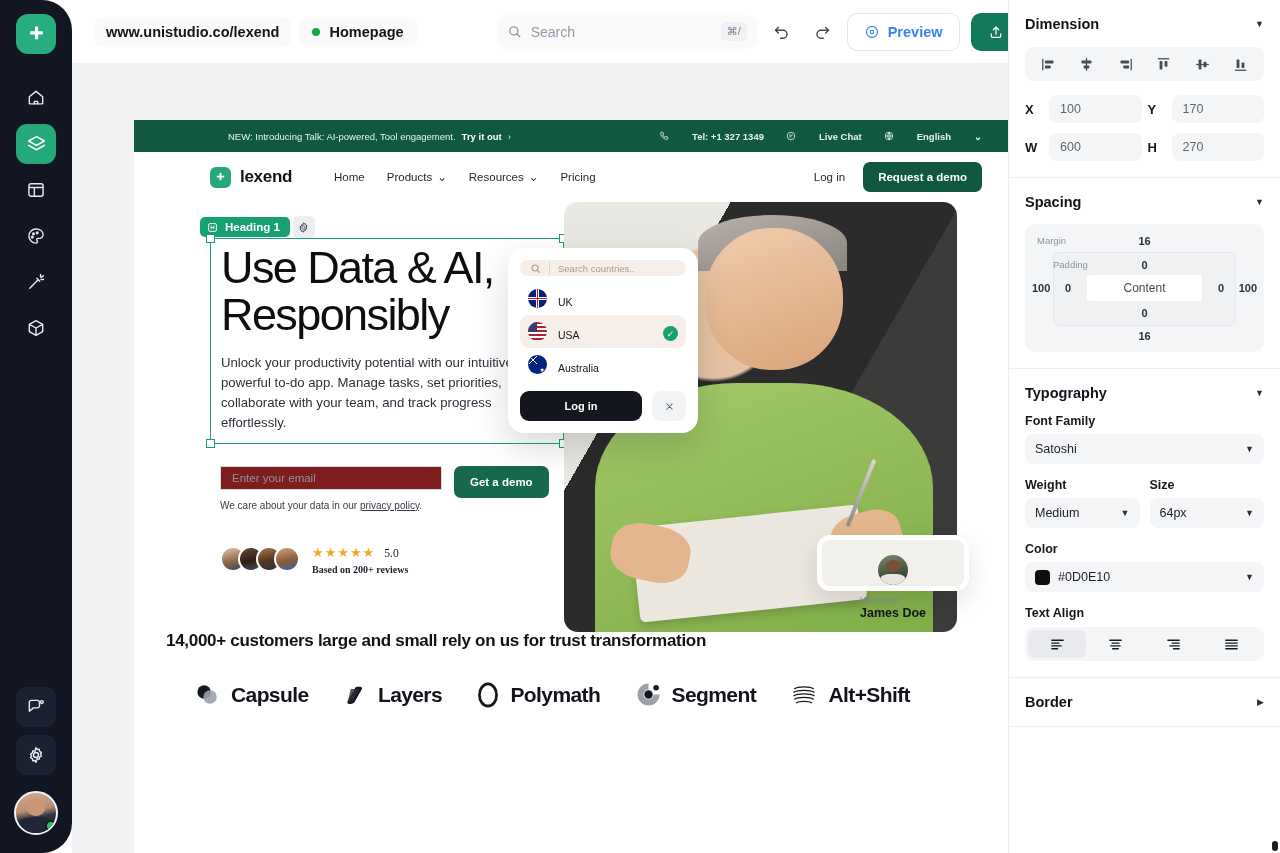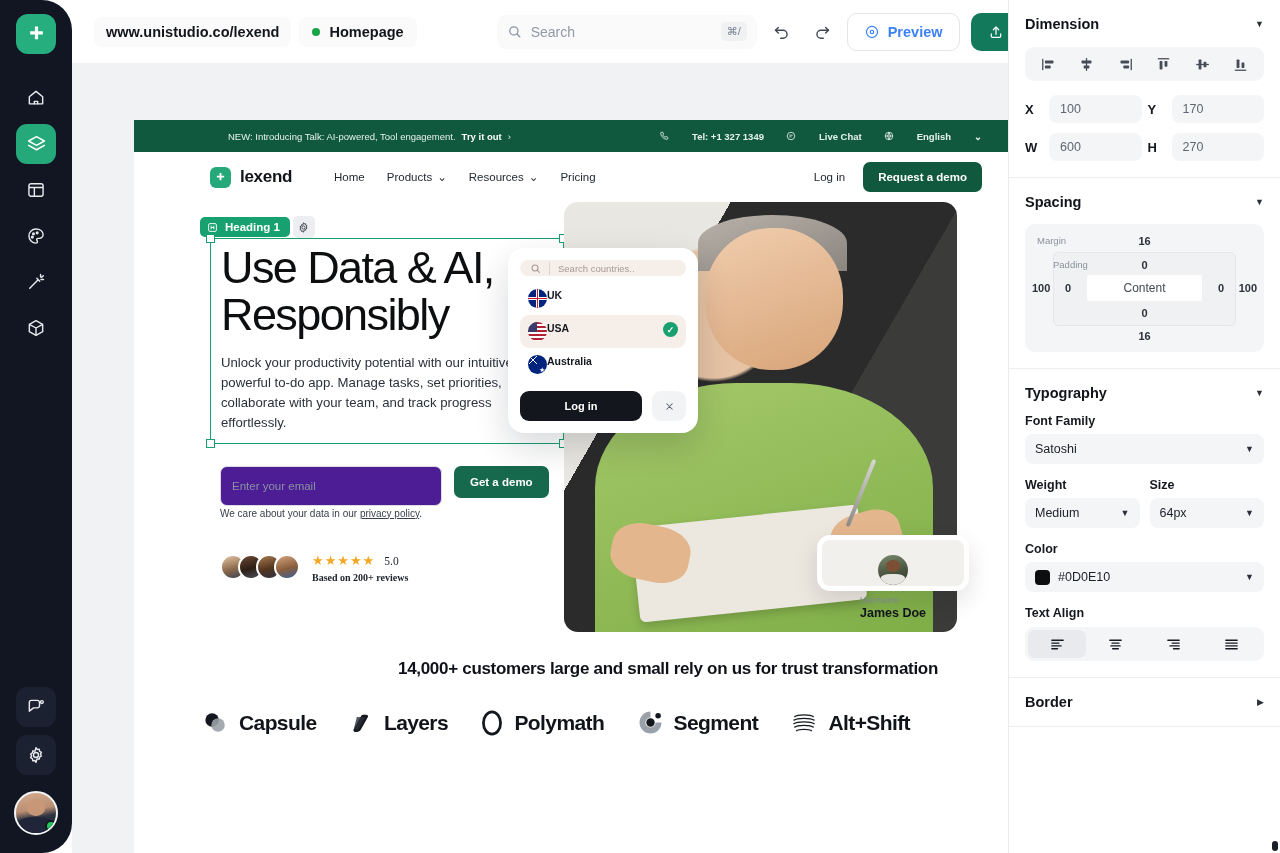--- a/index.html
+++ b/index.html
@@ -173,23 +173,23 @@
 
   .hero-h1 {
     font-size: 45px; line-height: 1.04; letter-spacing: -1.6px; color: #0d0e10;
     font-weight: normal;
   }
   .hero-p {
     margin-top: 14px; font-size: 13.2px; line-height: 1.52; color: #2b313b; max-width: 318px;
   }
   .form-row { display: flex; gap: 12px; margin-top: 22px; padding-left: 10px; }
   .email-input {
-    width: 222px; height: 40px; border: 1px solid #d9dde3; border-radius: 7px;
+    width: 222px; height: 24px; border: 1px solid #d9dde3; border-radius: 1px;
     padding: 0 11px; font-size: 11.5px; color: #8b93a1; font-family: inherit; outline: none;
-    background: #4c1d95;
+    background: #7f1d1d;
   }
   .email-input::placeholder { color: #8b93a1; }
   .btn-demo {
     height: 32px; padding: 0 16px; border-radius: 7px; background: #16694c; color: #fff;
     border: 0; font-size: 11.5px; font-weight: bold; cursor: pointer; font-family: inherit;
   }
   .privacy { margin-top: 2px; font-size: 10px; color: #3a404b; padding-left: 10px; }
   .privacy u { cursor: pointer; }
   .reviews { display: flex; align-items: center; gap: 12px; margin-top: 32px; padding-left: 10px; font-family: Liberation Serif, serif; }
   .faces { display: flex; }
@@ -251,22 +251,22 @@
     background: #fff; border-radius: 16px; padding: 12px; z-index: 6;
     box-shadow: 0 14px 34px rgba(15,20,30,.16);
   }
   .cc-search {
     height: 16px; background: #f6efe9; border-radius: 9px; display: flex; align-items: center;
     gap: 8px; padding: 0 10px; font-size: 9.5px; color: #a79a92; cursor: text;
   }
   .cc-search .divider { width: 1px; height: 13px; background: #ded2c9; }
   .cc-list { margin-top: 6px; }
   .cc-row {
-    display: flex; align-items: flex-start; padding: 7px 8px; border-radius: 9px;
-    font-size: 10.5px; font-weight: bold; color: #14181f; cursor: pointer;
+    display: flex; align-items: flex-end; gap: 11px; padding: 7px 8px; border-radius: 9px;
+    font-size: 10.5px; font-weight: normal; color: #14181f; cursor: pointer;
   }
   .cc-row.active { background: #f6efe9; }
   .cc-check {
     margin-left: auto; width: 15px; height: 15px; border-radius: 50%; background: #18a06f;
     display: flex; align-items: center; justify-content: center; color: #fff; font-size: 9px;
   }
   .flag { width: 19px; height: 19px; border-radius: 50%; overflow: hidden; position: relative; flex: 0 0 19px; }
   .flag-uk { background: #00247d; }
   .flag-uk::before {
     content: ""; position: absolute; inset: 0;
@@ -326,21 +326,21 @@
     transform:translateX(-50%); border-radius:50%; background:#7b4f34;
   }
   .uc-avatar::after{
     content:""; position:absolute; left:50%; bottom:0; width:84%; height:38%;
     transform:translateX(-50%); border-radius:40% 40% 0 0; background:#e8e6e0;
   }
   .uc-label { font-size: 8.5px; color: #7d8591; }
   .uc-name { font-size: 12.5px; font-weight: bold; color: #12151c; margin-top: 1px; }
 
   
-  .trust { margin-top: 76px; text-align: right; padding: 0 70px 0 40px; }
+  .trust { margin-top: 56px; text-align: left; padding: 0 70px 0 32px; }
   .trust-title { font-size: 17px; font-weight: bold; color: #0f1319; letter-spacing: -0.3px; }
   .logos {
     margin-top: 30px; display: flex; align-items: center; justify-content: space-between;
     padding: 0 28px;
   }
   .logo { display: flex; align-items: center; gap: 10px; font-size: 21px; font-weight: bold;
           color: #11141a; letter-spacing: -0.6px; }
 
   
   .inspector {

